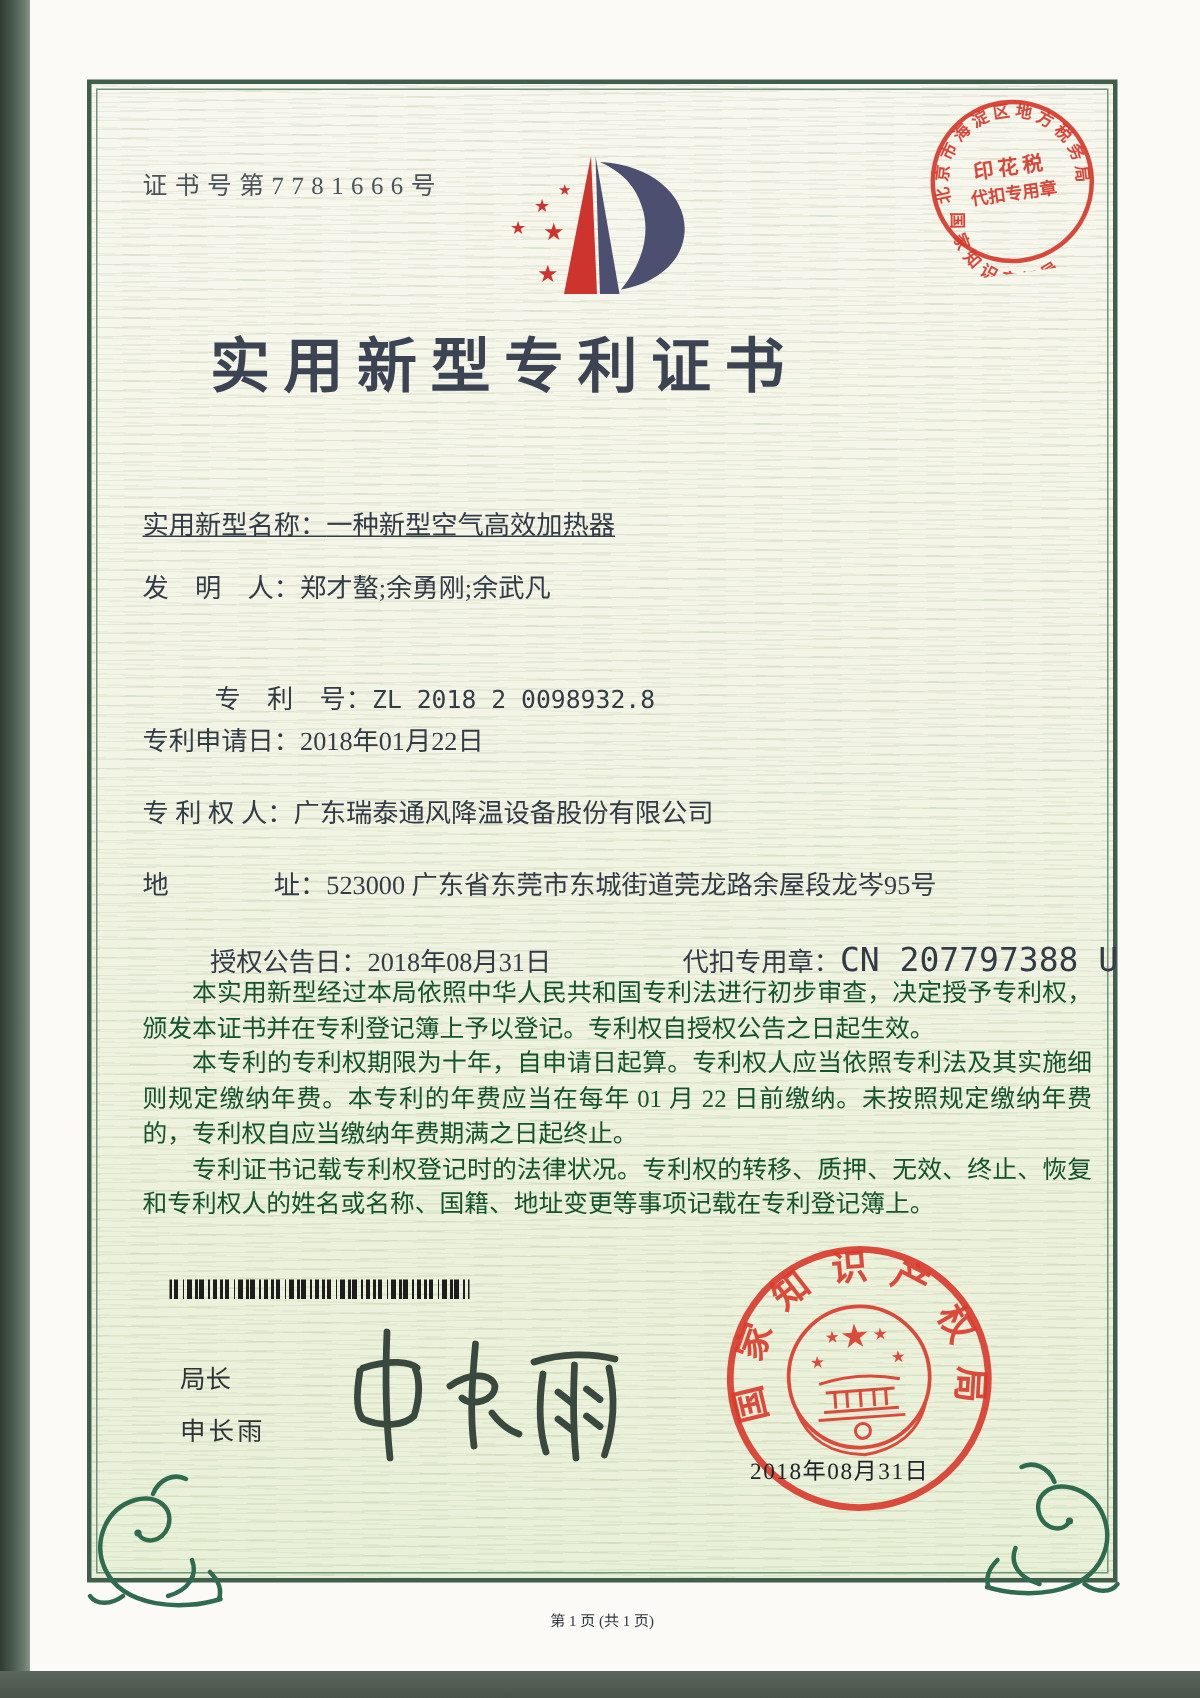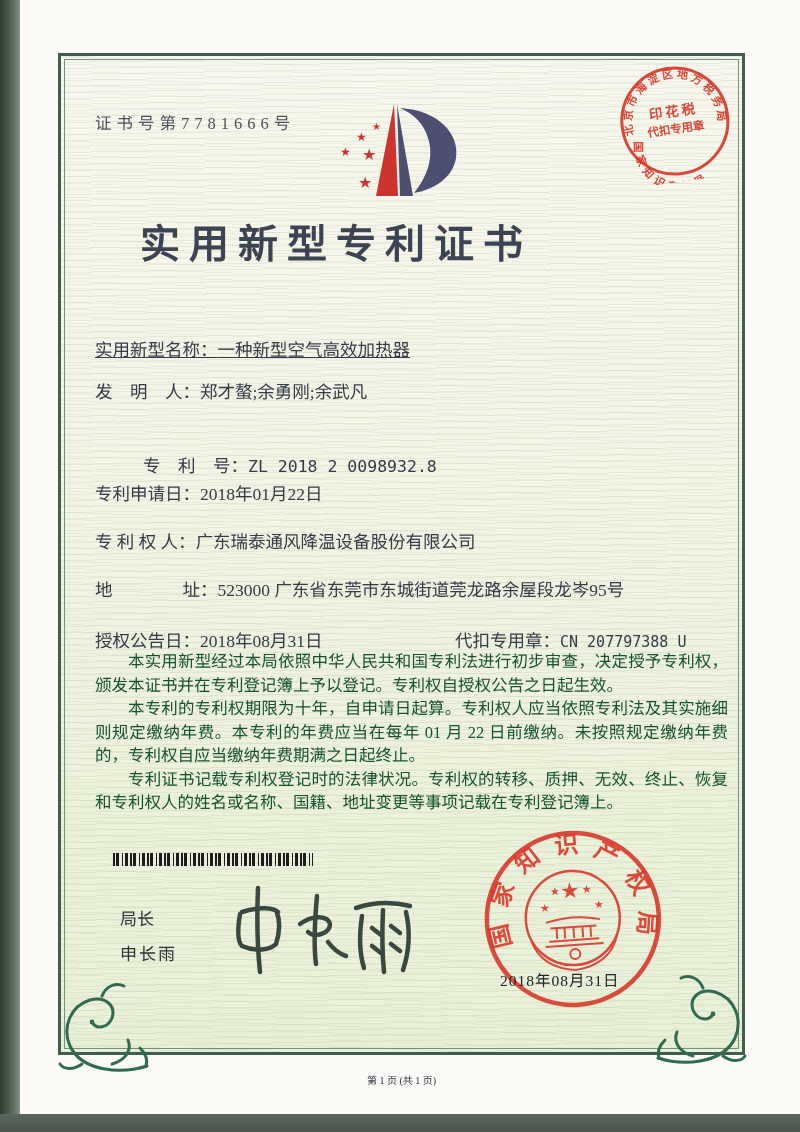--- a/index.html
+++ b/index.html
@@ -24,21 +24,21 @@
       linear-gradient(180deg,#f8f7ef 0%,#f3f4e6 40%,#ecf1dc 75%,#e9f0d8 100%);}
   .frame::before{content:"";position:absolute;left:3px;top:3px;right:3px;bottom:3px;
     border:1px solid #6f937c;pointer-events:none;}
   
   .cert-no{left:95px;top:110px;font-size:16.5px;letter-spacing:5px;color:#4c525b;}
   .title{left:58px;top:212px;width:556px;text-align:center;font-size:40px;font-weight:bold;
     letter-spacing:9px;color:#3c4352;}
   .field{left:95px;white-space:nowrap;font-size:17.5px;color:#333b47;}
   .field .mono{font-family:"DejaVu Sans Mono","Liberation Mono",monospace;font-size:16.5px;}
   .grant-no{left:455px;top:627px;font-size:17.5px;white-space:nowrap;}
-  .grant-no .mono{font-family:"DejaVu Sans Mono","Liberation Mono",monospace;font-size:15px;}
+  .grant-no .mono{font-family:"DejaVu Sans Mono","Liberation Mono",monospace;font-size:22px;}
   .body-text{left:95px;top:650px;width:633px;font-size:16.5px;line-height:23.5px;color:#14532d;}
   .body-text p{margin:0;text-indent:2em;text-align:justify;}
   .barcode{left:113px;top:853px;width:200px;height:13px;
     background:repeating-linear-gradient(90deg,#1d1d1d 0 2px,rgba(0,0,0,0) 2px 3px,
       #1d1d1d 3px 6px,rgba(0,0,0,0) 6px 9px,#1d1d1d 9px 10px,rgba(0,0,0,0) 10px 12px,
       #1d1d1d 12px 15px,rgba(0,0,0,0) 15px 17px);}
   .signer-title{left:120px;top:905px;font-size:17px;color:#2e3338;}
   .signer-name{left:120px;top:940px;font-size:17px;color:#2e3338;letter-spacing:2px;}
   .seal-date{left:500px;top:968px;width:155px;font-size:15.5px;letter-spacing:1px;color:#20242a;z-index:6;}
   .footer{left:58px;top:1028px;width:687px;text-align:center;font-size:10px;color:#2f3743;margin-top:44px;}
@@ -120,21 +120,21 @@
 </div>
 <div class="abs field" style="top:480px;">
   <span>专利申请日：</span><span>2018年01月22日</span>
 </div>
 <div class="abs field" style="top:528px;">
   <span>专 利 权 人：</span><span>广东瑞泰通风降温设备股份有限公司</span>
 </div>
 <div class="abs field" style="top:576px;">
   <span>地　　　　址：</span><span>523000 广东省东莞市东城街道莞龙路余屋段龙岑95号</span>
 </div>
-<div class="abs field" style="top:627px;">
+<div class="abs field" style="top:627px;margin-left:45px;">
   <span>授权公告日：</span><span>2018年08月31日</span>
 </div>
 <div class="abs grant-no">
   <span>代扣专用章：</span><span class="mono">CN 207797388 U</span>
 </div>
 
 <div class="abs body-text">
   <p>本实用新型经过本局依照中华人民共和国专利法进行初步审查，决定授予专利权，颁发本证书并在专利登记簿上予以登记。专利权自授权公告之日起生效。</p>
   <p>本专利的专利权期限为十年，自申请日起算。专利权人应当依照专利法及其实施细则规定缴纳年费。本专利的年费应当在每年 01 月 22 日前缴纳。未按照规定缴纳年费的，专利权自应当缴纳年费期满之日起终止。</p>
   <p>专利证书记载专利权登记时的法律状况。专利权的转移、质押、无效、终止、恢复和专利权人的姓名或名称、国籍、地址变更等事项记载在专利登记簿上。</p>

